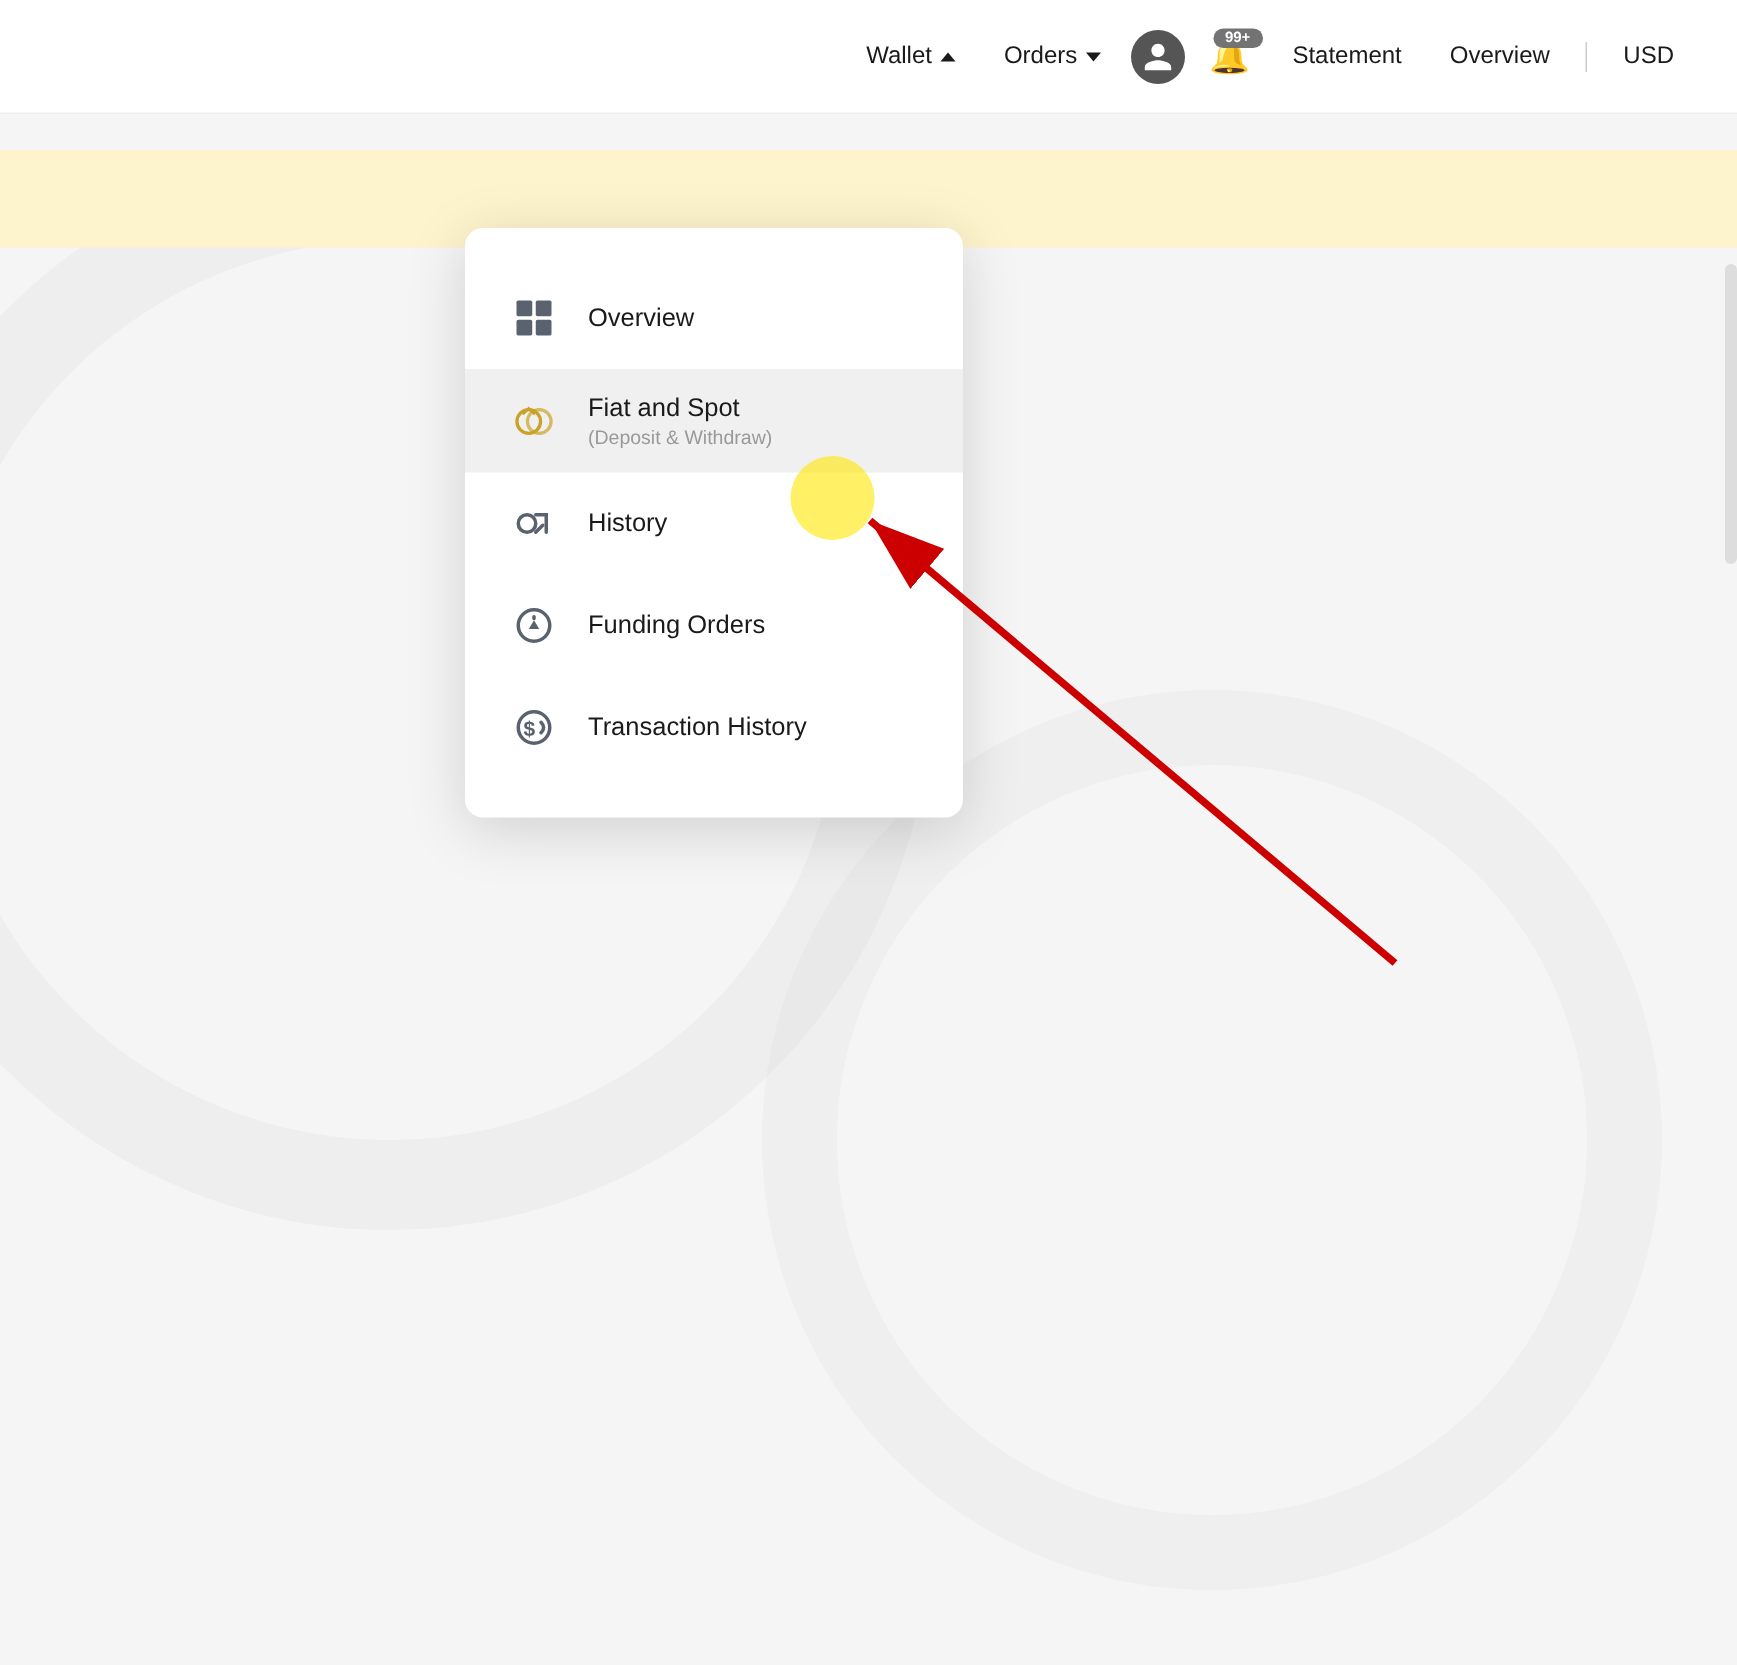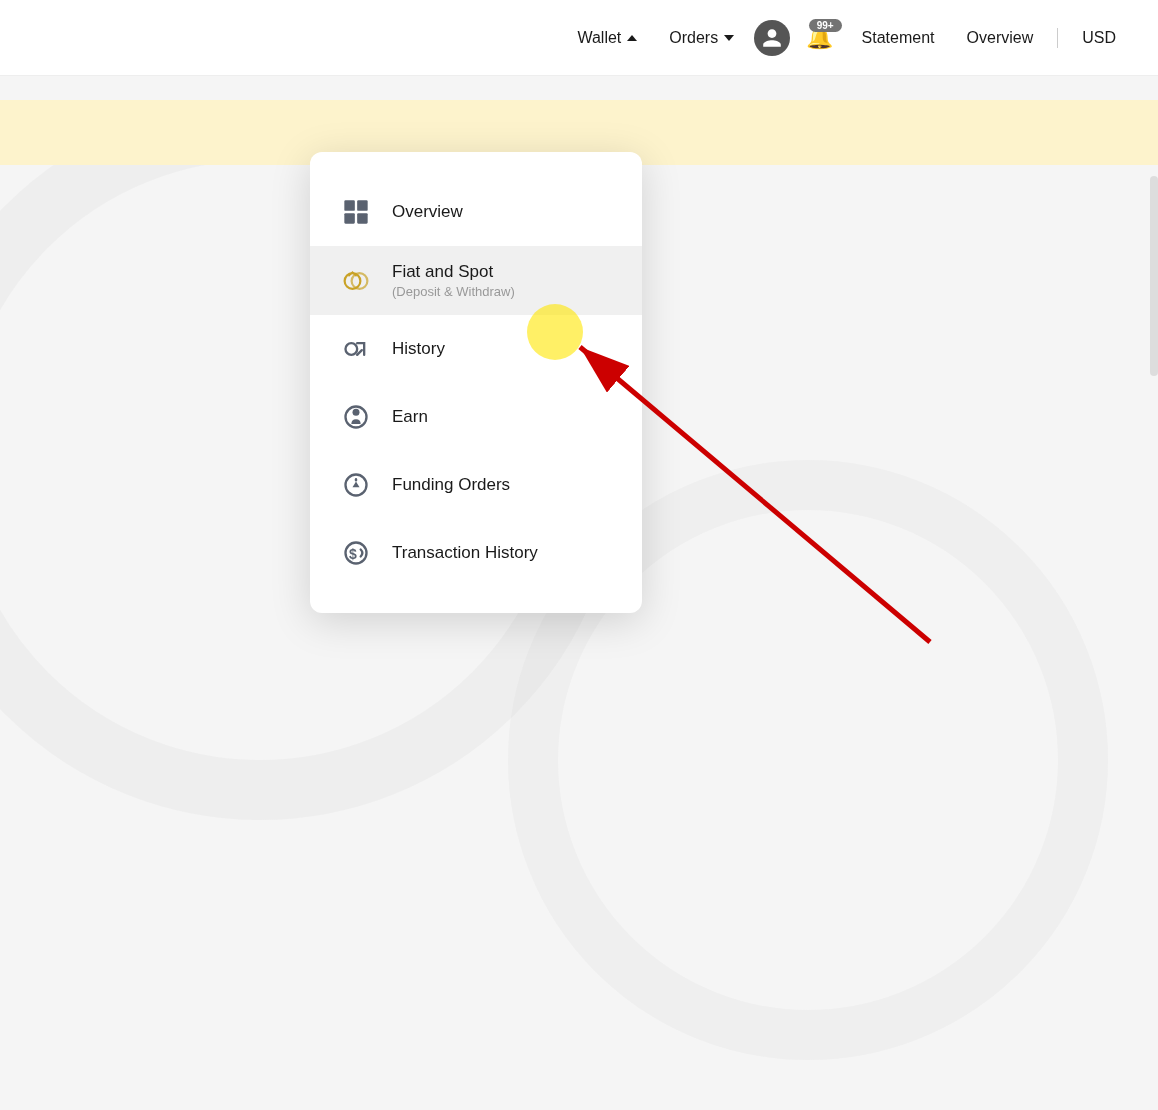--- a/index.html
+++ b/index.html
@@ -303,32 +303,20 @@
             <path d="M13 7 L19 7 L19 17" stroke="#5a6270" stroke-width="2" stroke-linecap="round"></path>
             <path d="M13 17 L17 13" stroke="#5a6270" stroke-width="2" stroke-linecap="round"></path>
           </svg>
         </div>
         <div class="menu-text">
           <span class="menu-label">History</span>
         </div>
       </div>
 
 
-      <div class="dropdown-item">
-        <div class="menu-icon">
-          <svg viewBox="0 0 24 24" fill="none" width="28" height="28">
-            <circle cx="12" cy="12" r="9" stroke="#5a6270" stroke-width="2" fill="none"></circle>
-            <circle cx="12" cy="8" r="3" fill="#5a6270"></circle>
-            <path d="M8 18 Q8 14 12 14 Q16 14 16 18" fill="#5a6270"></path>
-          </svg>
-        </div>
-        <div class="menu-text">
-          <span class="menu-label">Earn</span>
-        </div>
-      </div>
 
       <div class="dropdown-item">
         <div class="menu-icon">
           <svg viewBox="0 0 24 24" fill="none" width="28" height="28">
             <circle cx="12" cy="12" r="9" stroke="#5a6270" stroke-width="2" fill="none"></circle>
             <path d="M12 7 L12 8" stroke="#5a6270" stroke-width="2" stroke-linecap="round"></path>
             <polygon points="12,9 15,14 9,14" fill="#5a6270"></polygon>
           </svg>
         </div>
         <div class="menu-text">

